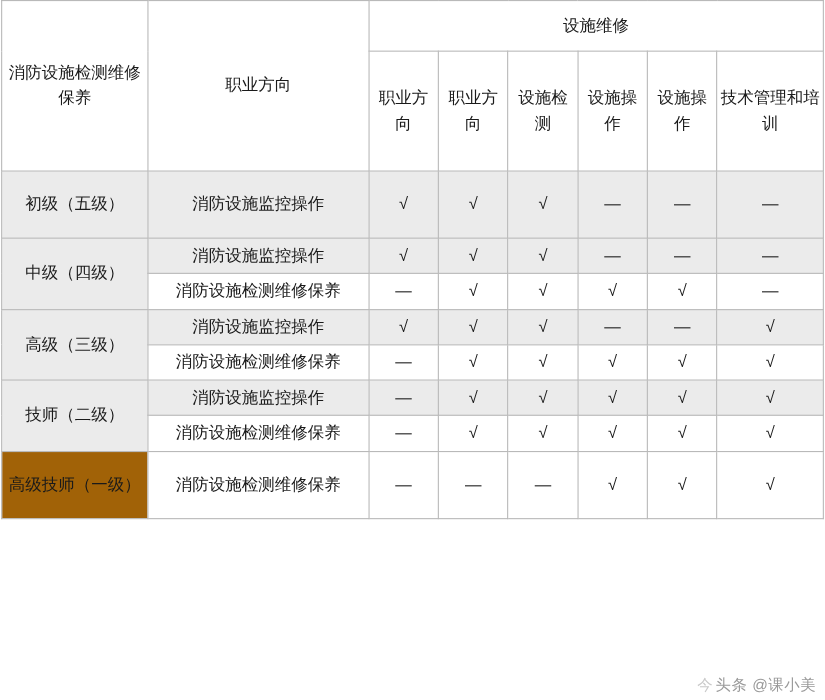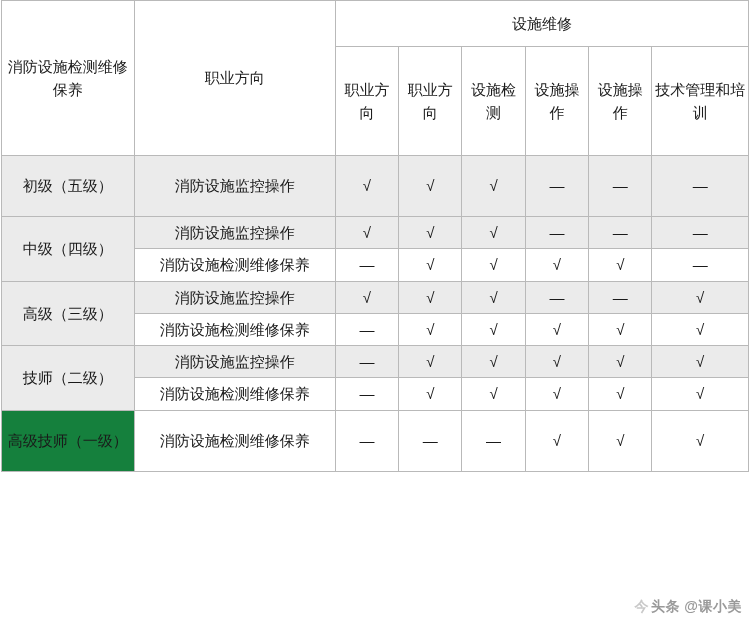--- a/index.html
+++ b/index.html
@@ -73,26 +73,25 @@
   }
   .cell-mark {
     font-size: 16px;
   }
   .tall-row td {
     height: 52px;
   }
   .watermark {
     position: absolute;
     right: 8px;
-    bottom: 20px;
+    bottom: 4px;
     font-size: 14px;
     color: #9a9a9a;
     letter-spacing: 0.5px;
     white-space: nowrap;
-    font-weight: bold;
   }
   .wm-logo {
     display: inline-block;
     color: #c9c9c9;
     font-size: 14px;
     margin-right: 2px;
   }
 </style>
 </head>
 <body>
@@ -187,21 +186,21 @@
         <tr>
           <td class="cell-direction">消防设施检测维修保养</td>
           <td class="cell-mark">—</td>
           <td class="cell-mark">√</td>
           <td class="cell-mark">√</td>
           <td class="cell-mark">√</td>
           <td class="cell-mark">√</td>
           <td class="cell-mark">√</td>
         </tr>
         <tr class="tall-row">
-          <td class="cell-grade" rowspan="1" style="background: #15803d;">高级技师（一级）</td>
+          <td class="cell-grade" rowspan="1" style="background: #a16207;">高级技师（一级）</td>
           <td class="cell-direction">消防设施检测维修保养</td>
           <td class="cell-mark">—</td>
           <td class="cell-mark">—</td>
           <td class="cell-mark">—</td>
           <td class="cell-mark">√</td>
           <td class="cell-mark">√</td>
           <td class="cell-mark">√</td>
         </tr>
       </tbody>
   </table>

